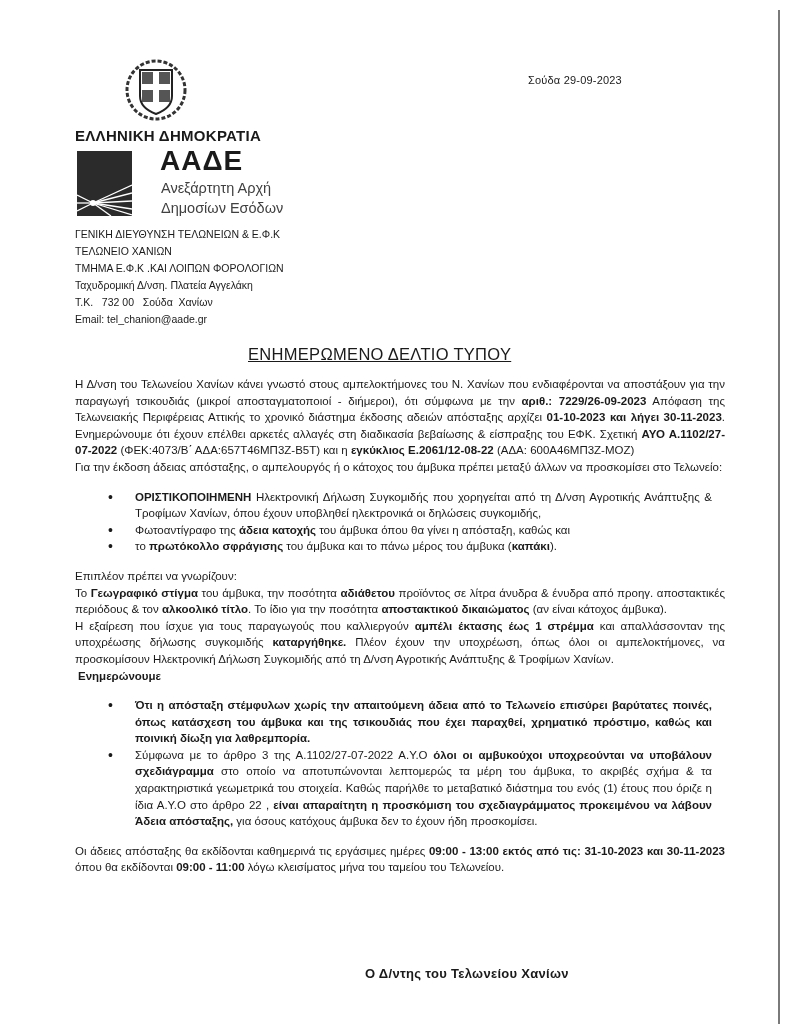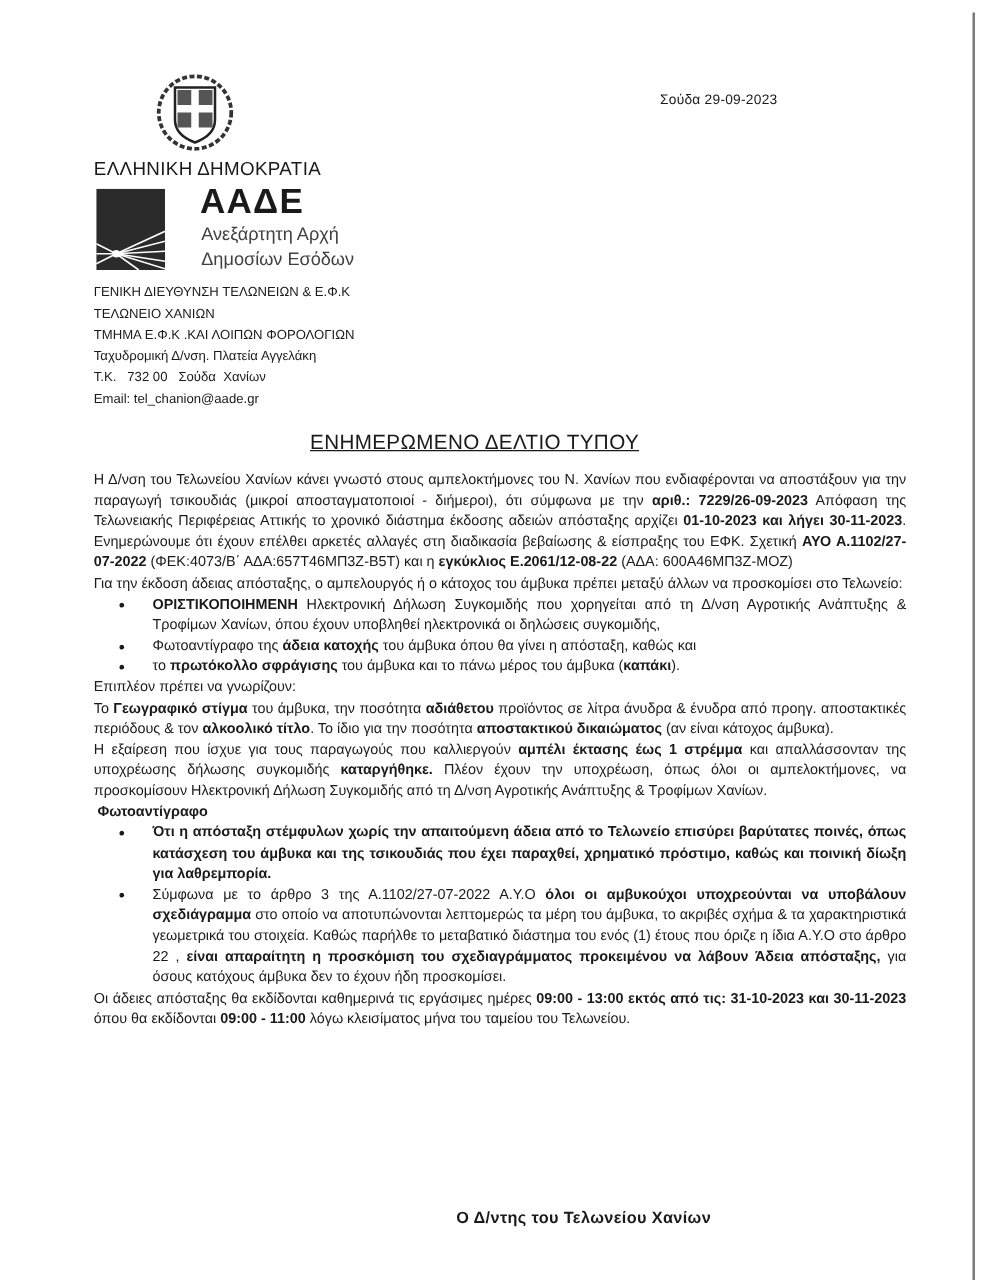--- a/index.html
+++ b/index.html
@@ -1,32 +1,32 @@
 <!DOCTYPE html>
 <html><head>
 <meta charset="utf-8">
 <style>
   html, body { margin: 0; padding: 0; background: #ffffff; }
   body { width: 791px; height: 1024px; position: relative; overflow: hidden;
          font-family: "Liberation Sans", "DejaVu Sans", sans-serif; color: #1a1a1a; }
   .page-edge { position: absolute; left: 778px; top: 10px; width: 2px; height: 1014px; background: #7a7a7a; }
   .emblem { position: absolute; left: 122px; top: 58px; width: 68px; height: 64px; }
   .date { position: absolute; left: 528px; top: 74px; font-size: 11px; letter-spacing: 0.2px; }
-  .republic { position: absolute; left: 75px; top: 127px; font-size: 15px; font-weight: normal; letter-spacing: 0.3px; }
+  .republic { position: absolute; left: 75px; top: 127px; font-size: 15px; font-weight: bold; letter-spacing: 0.3px; }
   .aade-logo { position: absolute; left: 77px; top: 151px; width: 55px; height: 65px; }
   .aade-name { position: absolute; left: 160px; top: 145px; font-size: 28px; font-weight: bold; letter-spacing: 1px; }
   .aade-sub { position: absolute; left: 161px; font-size: 14.5px; color: #404040; }
   .aade-sub.l1 { top: 180px; }
   .aade-sub.l2 { top: 200px; }
   .header-lines { position: absolute; left: 75px; top: 226px; font-size: 10.5px; line-height: 17px; }
   .header-lines .b { font-weight: normal; }
   .title { position: absolute; left: 248px; top: 345px; font-size: 16.5px; font-weight: normal; text-decoration: underline; letter-spacing: 0.3px; }
   .body { position: absolute; left: 75px; top: 376px; width: 650px; font-size: 11.5px; line-height: 16.6px; text-align: justify; }
   .body p { margin: 0; }
-  .body ul { margin: 0; padding-left: 47px; list-style: none; }
+  .body ul { margin: 13px; padding-left: 47px; list-style: none; }
   .body li { position: relative; }
   .body li::before { content: "\2022"; position: absolute; left: -27px; font-size: 14px; }
   .u { }
   .signature { position: absolute; left: 365px; top: 966px; font-size: 13px; font-weight: bold; letter-spacing: 0.3px; }
 </style>
 </head>
 <body>
 
 <div class="page-edge"></div>
 
@@ -83,21 +83,21 @@
     <li><span>Φωτοαντίγραφο της </span><b>άδεια κατοχής</b><span> του άμβυκα όπου θα γίνει η απόσταξη, καθώς και</span></li>
     <li><span>το </span><b>πρωτόκολλο σφράγισης</b><span> του άμβυκα και το πάνω μέρος του άμβυκα (</span><b>καπάκι</b><span>).</span></li>
   </ul>
   <p>Επιπλέον πρέπει να γνωρίζουν:</p>
   <p>
     <span>Το </span><b>Γεωγραφικό στίγμα</b><span> του άμβυκα, την ποσότητα </span><b>αδιάθετου</b><span>  προϊόντος </span><span class="u">σε λίτρα άνυδρα &amp; ένυδρα</span><span> από προηγ. αποστακτικές περιόδους &amp; τον </span><b>αλκοολικό τίτλο</b><span>. Το ίδιο για την ποσότητα </span><b>αποστακτικού δικαιώματος</b><span> (αν είναι κάτοχος άμβυκα).</span>
   </p>
   <p>
     <span>Η εξαίρεση που ίσχυε για τους παραγωγούς που καλλιεργούν </span><b>αμπέλι έκτασης έως 1 στρέμμα</b><span> και απαλλάσσονταν της υποχρέωσης δήλωσης συγκομιδής </span><b class="u">καταργήθηκε.</b><span> Πλέον έχουν την υποχρέωση, όπως όλοι οι αμπελοκτήμονες, να προσκομίσουν Ηλεκτρονική Δήλωση Συγκομιδής από τη Δ/νση Αγροτικής Ανάπτυξης &amp; Τροφίμων Χανίων.</span>
   </p>
-  <p style="padding-left:3px"><b class="u">Φωτοαντίγραφο</b></p>
+  <p style="padding-left:3px"><b class="u">Ενημερώνουμε</b></p>
   <ul>
     <li><b>Ότι η απόσταξη στέμφυλων χωρίς την απαιτούμενη άδεια από  το Τελωνείο επισύρει βαρύτατες ποινές, όπως κατάσχεση του άμβυκα και της τσικουδιάς που έχει παραχθεί, χρηματικό πρόστιμο, καθώς και ποινική δίωξη για λαθρεμπορία.</b></li>
     <li><span>Σύμφωνα με το άρθρο 3 της Α.1102/27-07-2022 Α.Υ.Ο  </span><b>όλοι οι αμβυκούχοι υποχρεούνται να υποβάλουν σχεδιάγραμμα</b><span> στο οποίο να αποτυπώνονται λεπτομερώς τα μέρη του άμβυκα, το ακριβές σχήμα &amp; τα χαρακτηριστικά γεωμετρικά του στοιχεία. Καθώς παρήλθε το μεταβατικό διάστημα του ενός (1) έτους που όριζε η ίδια Α.Υ.Ο στο άρθρο 22 , </span><b>είναι απαραίτητη η προσκόμιση του σχεδιαγράμματος προκειμένου να λάβουν  Άδεια απόσταξης,</b><span class="u"> για όσους κατόχους άμβυκα δεν το έχουν ήδη προσκομίσει.</span></li>
   </ul>
   <p>
     <span>Οι άδειες απόσταξης θα εκδίδονται καθημερινά τις εργάσιμες ημέρες </span><b class="u">09:00 - 13:00 εκτός από τις: 31-10-2023  και  30-11-2023</b><span> όπου θα εκδίδονται </span><b>09:00 - 11:00</b><span> </span><span class="u">λόγω κλεισίματος μήνα του ταμείου</span><span> του Τελωνείου.</span>
   </p>
 </div>
 
 <div class="signature">Ο  Δ/ντης  του Τελωνείου Χανίων</div>

